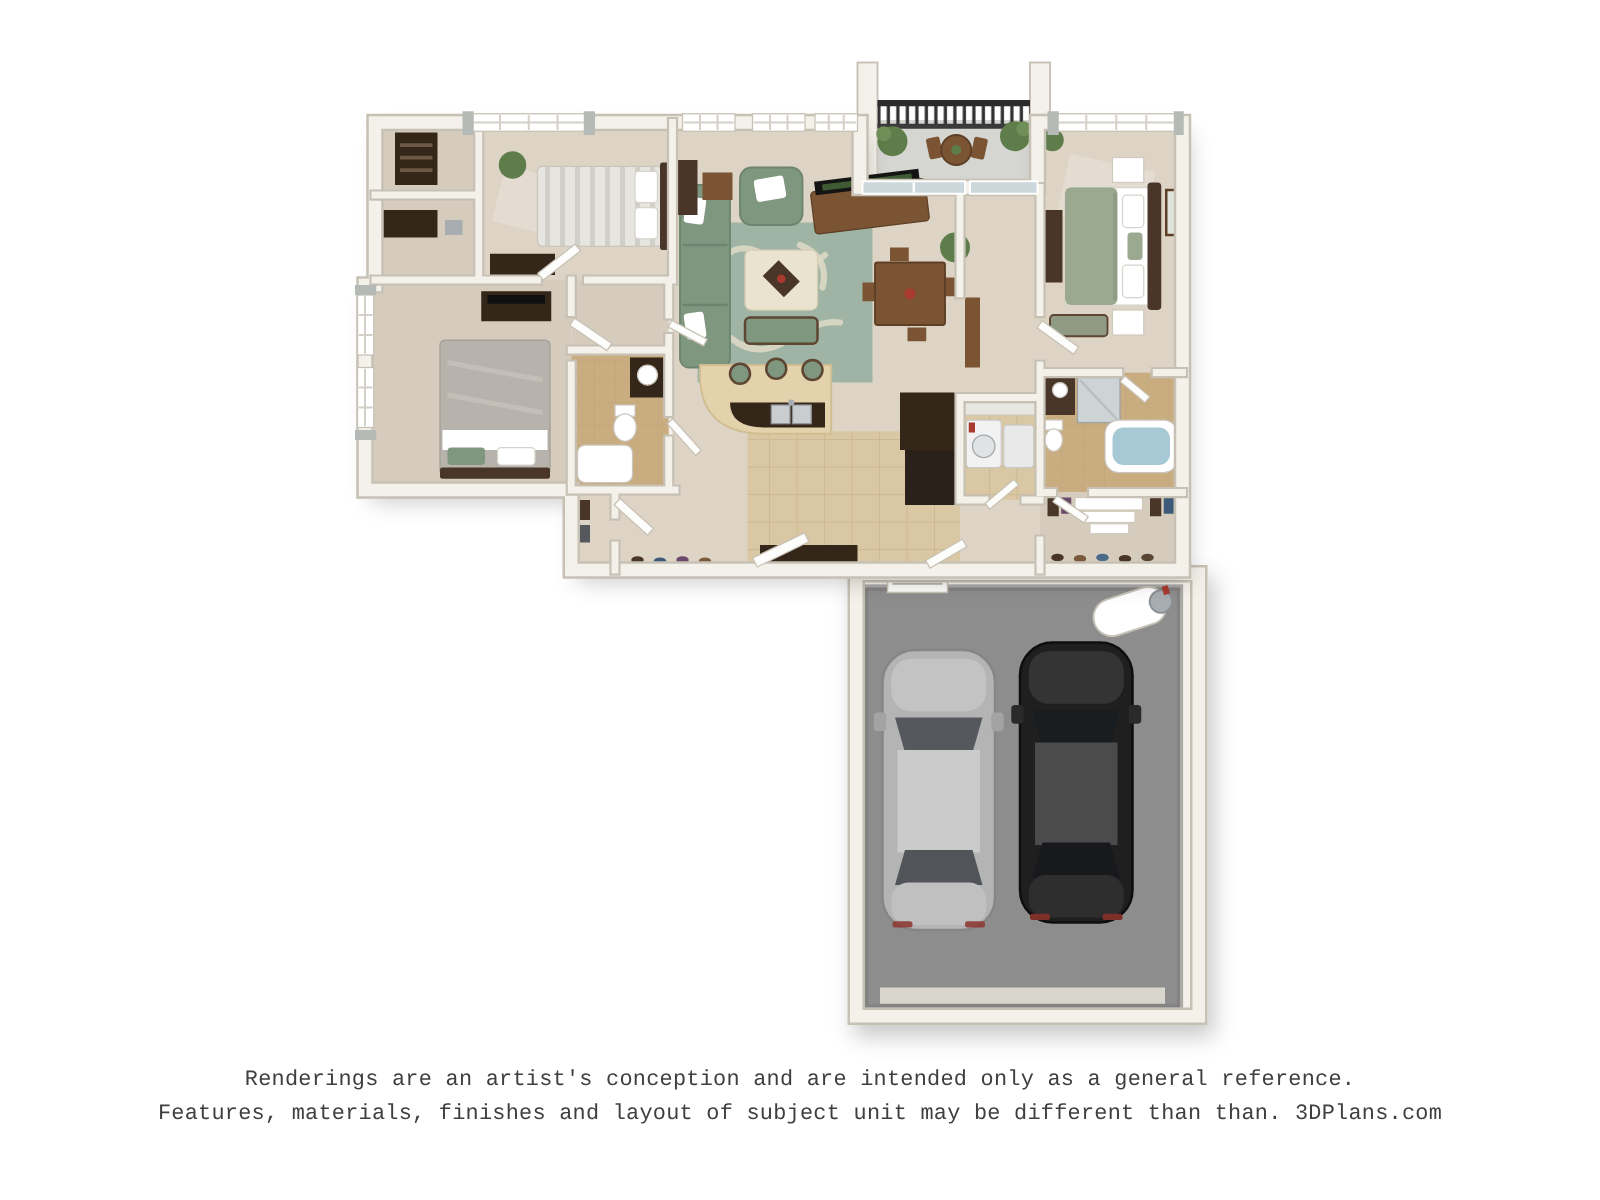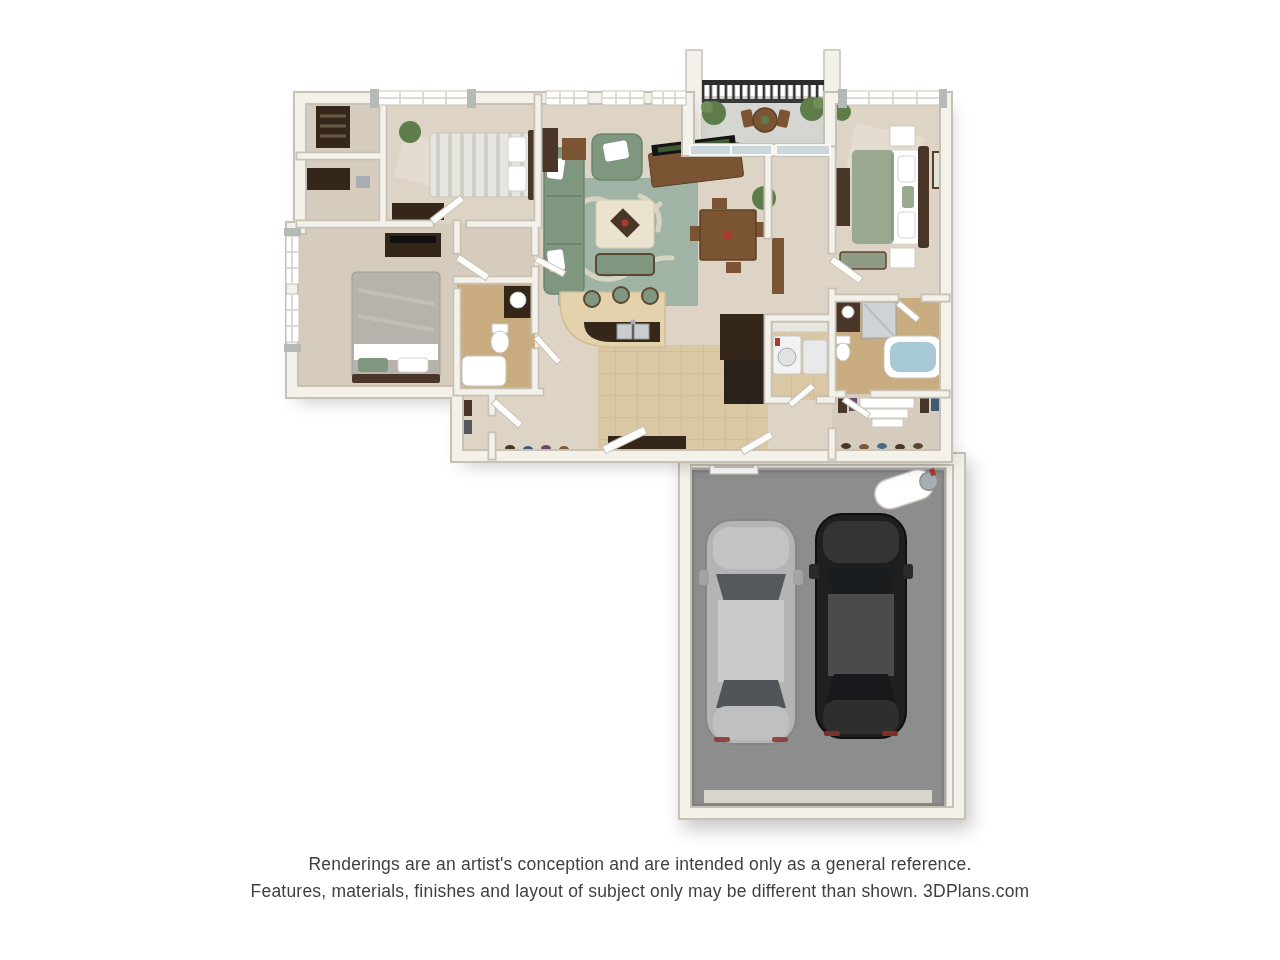--- a/index.html
+++ b/index.html
@@ -5,21 +5,21 @@
   :root{
     --bg:#ffffff; --wall:#f4f1ea; --wall-edge:#c7c1b5; --carpet:#ded4c5; --carpet-dark:#d6ccbd;
     --tile-kitchen:#d9c8a3; --tile-bath:#c9ad80; --tile-line:#bca275; --garage-floor:#8d8d8d;
     --balcony-floor:#d5d5d2; --rug:#9fb4a4; --rug-swirl:#dcd8c4; --sofa-green:#7f977f;
     --duvet-sage:#9aa98f; --wood:#7b5434; --wood-dark:#4a3628; --dark-furniture:#342619;
     --glass:#ccd7db; --water:#a7c9d6; --plant:#5e7d4a; --curtain:#b6bab6;
     --car-silver:#b4b4b4; --car-black:#1f1f1f; --metal:#a7adb1; --accent-red:#a93a30; --text:#3f3f3f;
   }
   html,body{margin:0;padding:0;background:#fff;}
   .stage{position:relative;width:1280px;height:960px;margin:0 auto;background:var(--bg);
-         font-family:Liberation Sans, sans-serif;overflow:hidden;}
+         font-family:Liberation Mono, monospace;overflow:hidden;}
   .plan-svg{position:absolute;left:0;top:0;width:1280px;height:960px;}
   .disclaimer{position:absolute;left:0;top:851px;width:1280px;text-align:center;color:var(--text);
               font-size:17.5px;line-height:27px;letter-spacing:.2px;}
   .disclaimer p{margin:0;}
   
   .fw{fill:var(--wall)} .fcarpet{fill:var(--carpet)} .fcarpetd{fill:var(--carpet-dark)}
   .fgar{fill:var(--garage-floor)} .fbalc{fill:var(--balcony-floor)} .frug{fill:var(--rug)}
   .fgreen{fill:var(--sofa-green)} .fsage{fill:var(--duvet-sage)} .fwood{fill:var(--wood)}
   .fwoodd{fill:var(--wood-dark)} .fdark{fill:var(--dark-furniture)} .fwhite{fill:#ffffff}
   .fcream{fill:#eae3cf} .fglass{fill:var(--glass)} .fwater{fill:var(--water)} .fplant{fill:var(--plant)}
@@ -352,15 +352,15 @@
       <rect class="door" x="494" y="398" width="36" height="7" transform="rotate(42 494 401)"></rect>
       <rect class="door" x="604" y="446" width="46" height="8" transform="rotate(-26 604 450)"></rect>
       <rect class="door" x="790" y="402" width="30" height="6" transform="rotate(-40 790 405)"></rect>
       <rect class="door" x="742" y="448" width="34" height="7" transform="rotate(-30 742 451)"></rect>
     </g>
   </g>
 </svg>
 
 <div class="disclaimer">
   <p>Renderings are an artist's conception and are intended only as a general reference.</p>
-  <p>Features, materials, finishes and layout of subject only may be different than shown. 3DPlans.com</p>
+  <p>Features, materials, finishes and layout of subject unit may be different than than. 3DPlans.com</p>
 </div>
 </div>
 
 </body></html>

